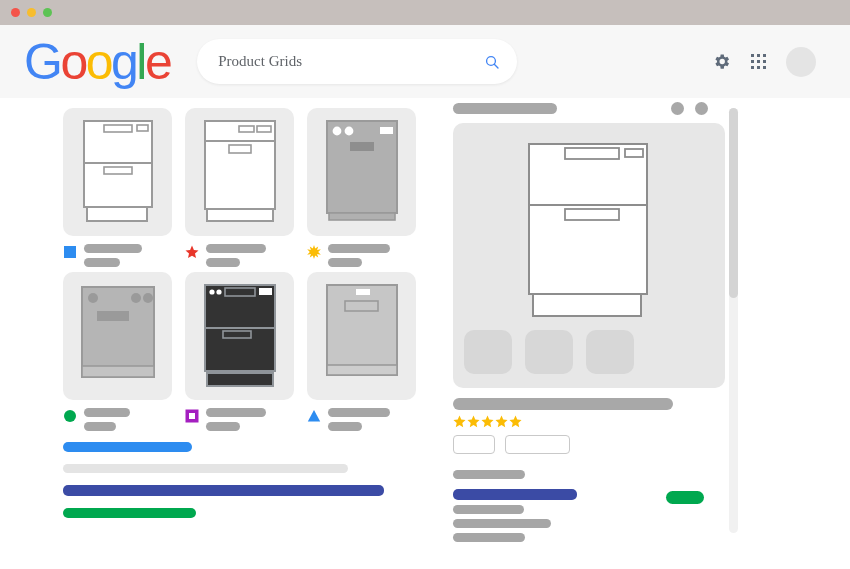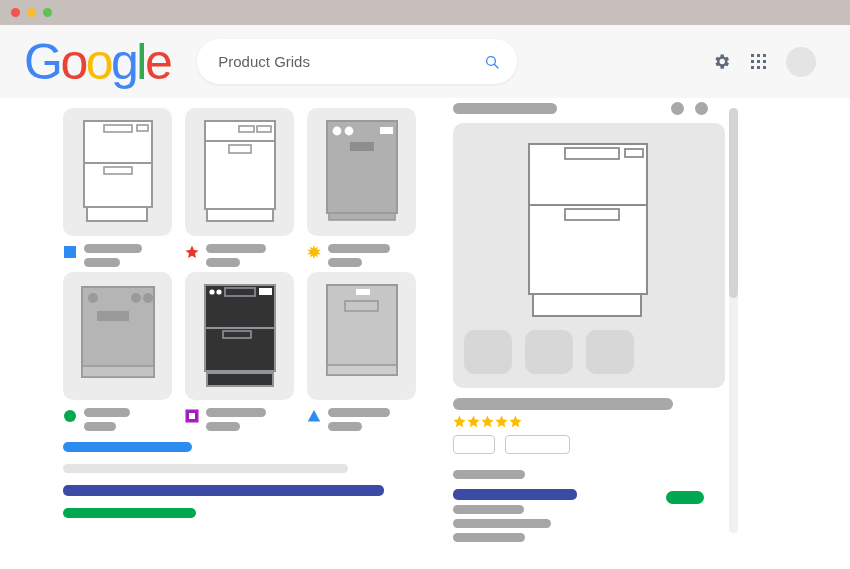--- a/index.html
+++ b/index.html
@@ -73,21 +73,21 @@
     display: flex;
     align-items: center;
     padding: 0 17px 0 21px;
     box-sizing: border-box;
     box-shadow: 0 1px 3px rgba(0,0,0,0.07);
   }
   .search-text {
     flex: 1;
     font-size: 15px;
     color: #5f6368;
-    font-family: Liberation Sans, sans-serif;
+    font-family: Liberation Serif, serif;
   }
   .search-icon { width: 16px; height: 16px; flex: none; }
 
   .header-right {
     margin-left: auto;
     display: flex;
     align-items: center;
     gap: 19px;
     padding-right: 12px;
   }

